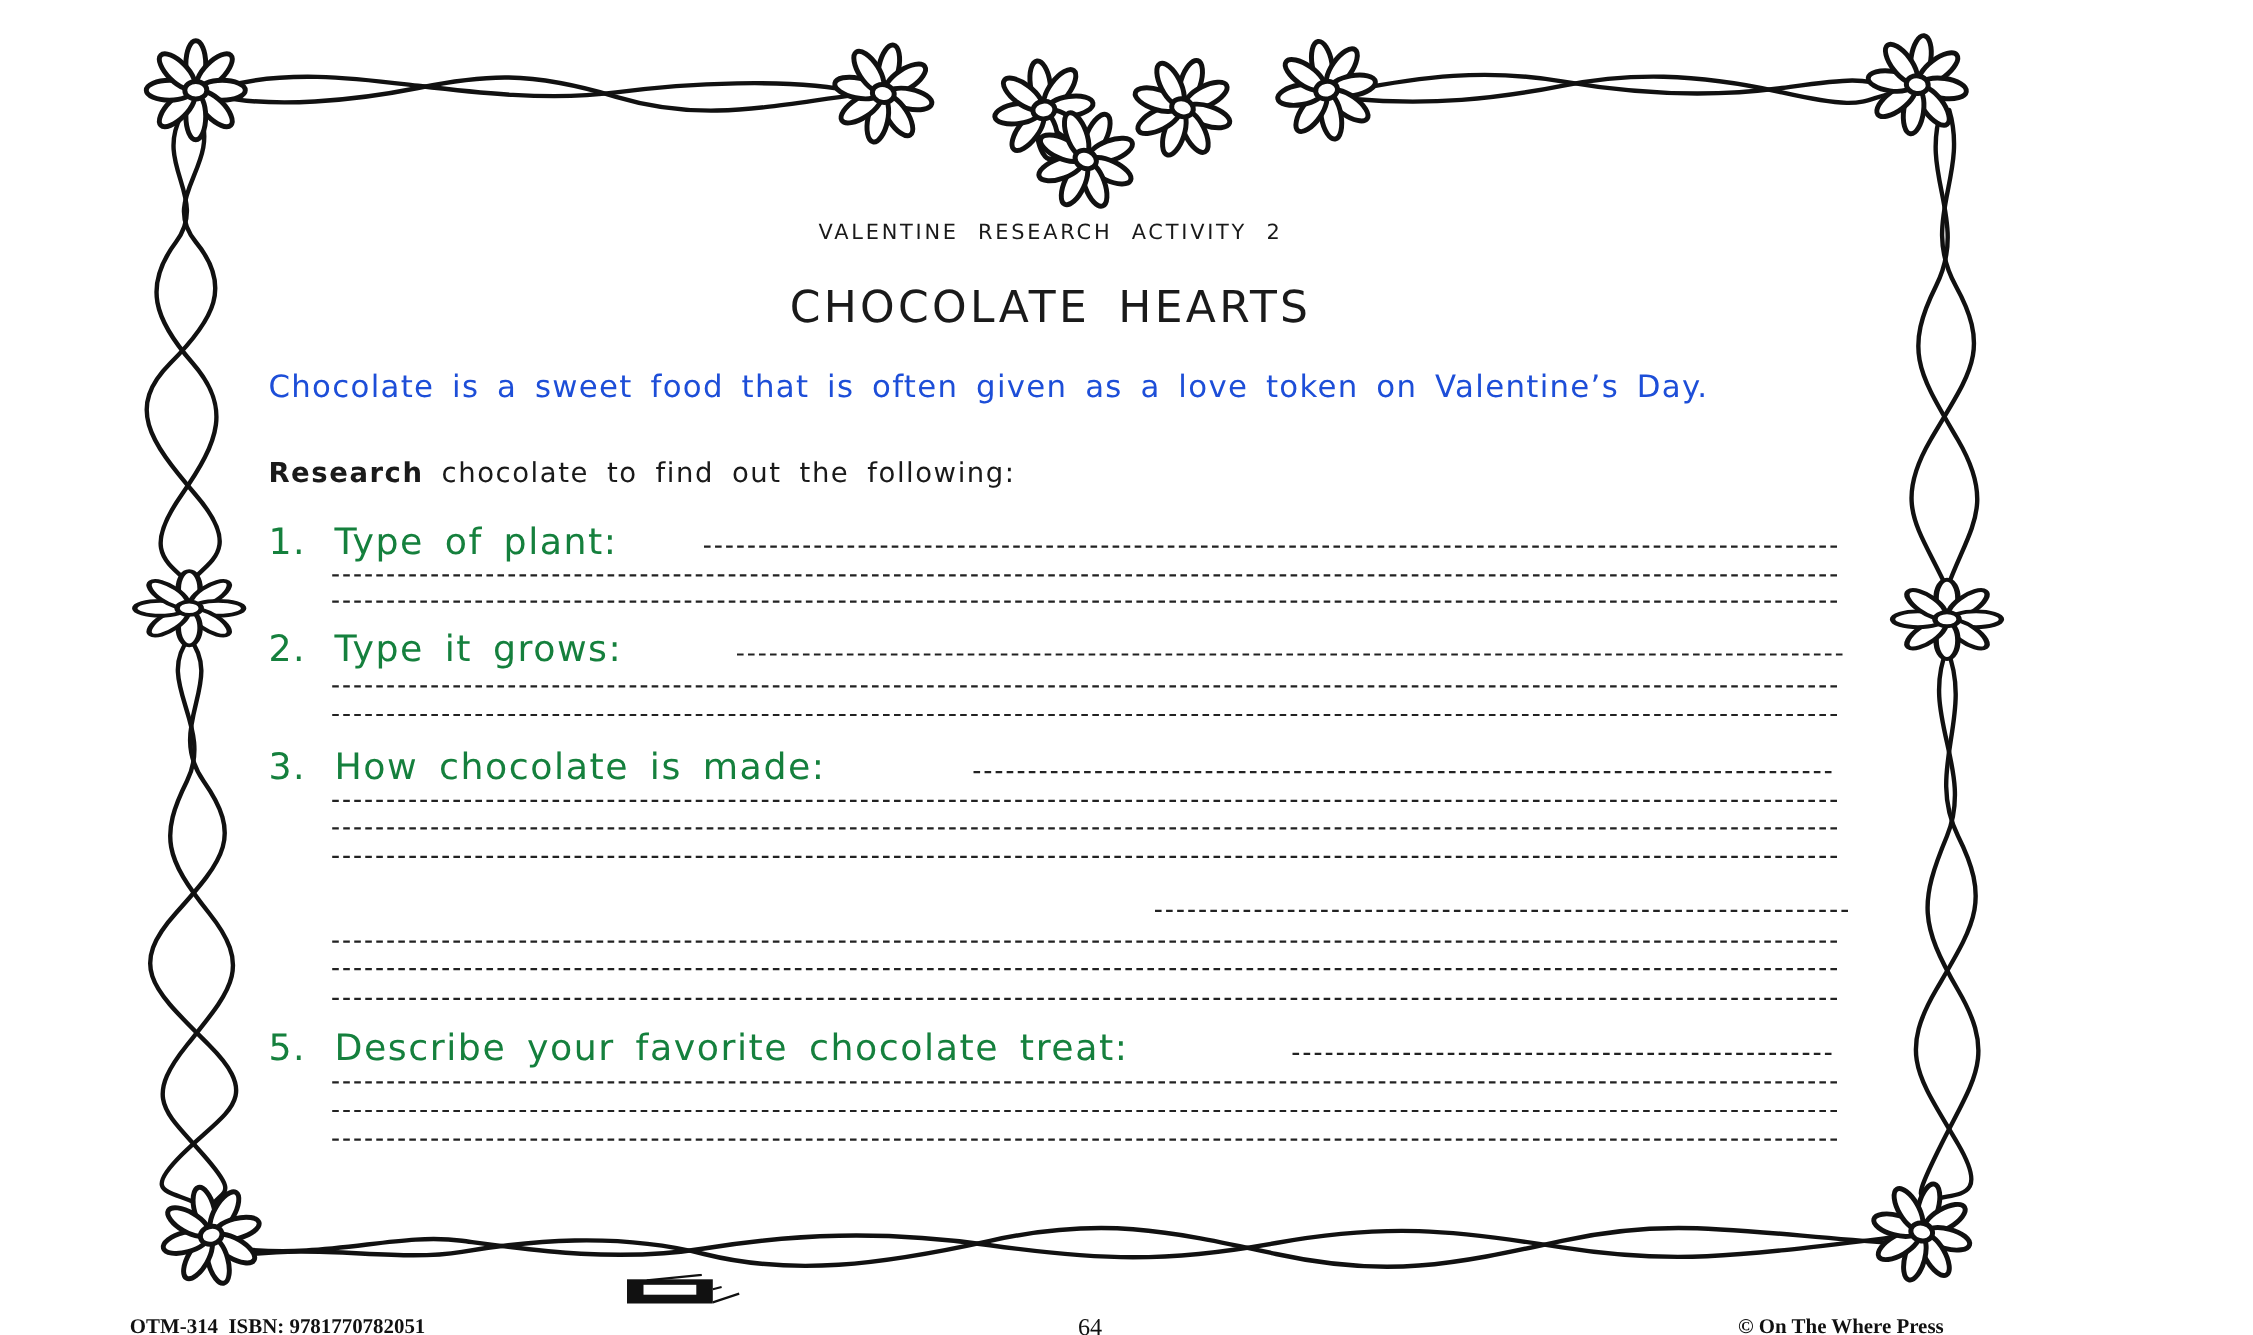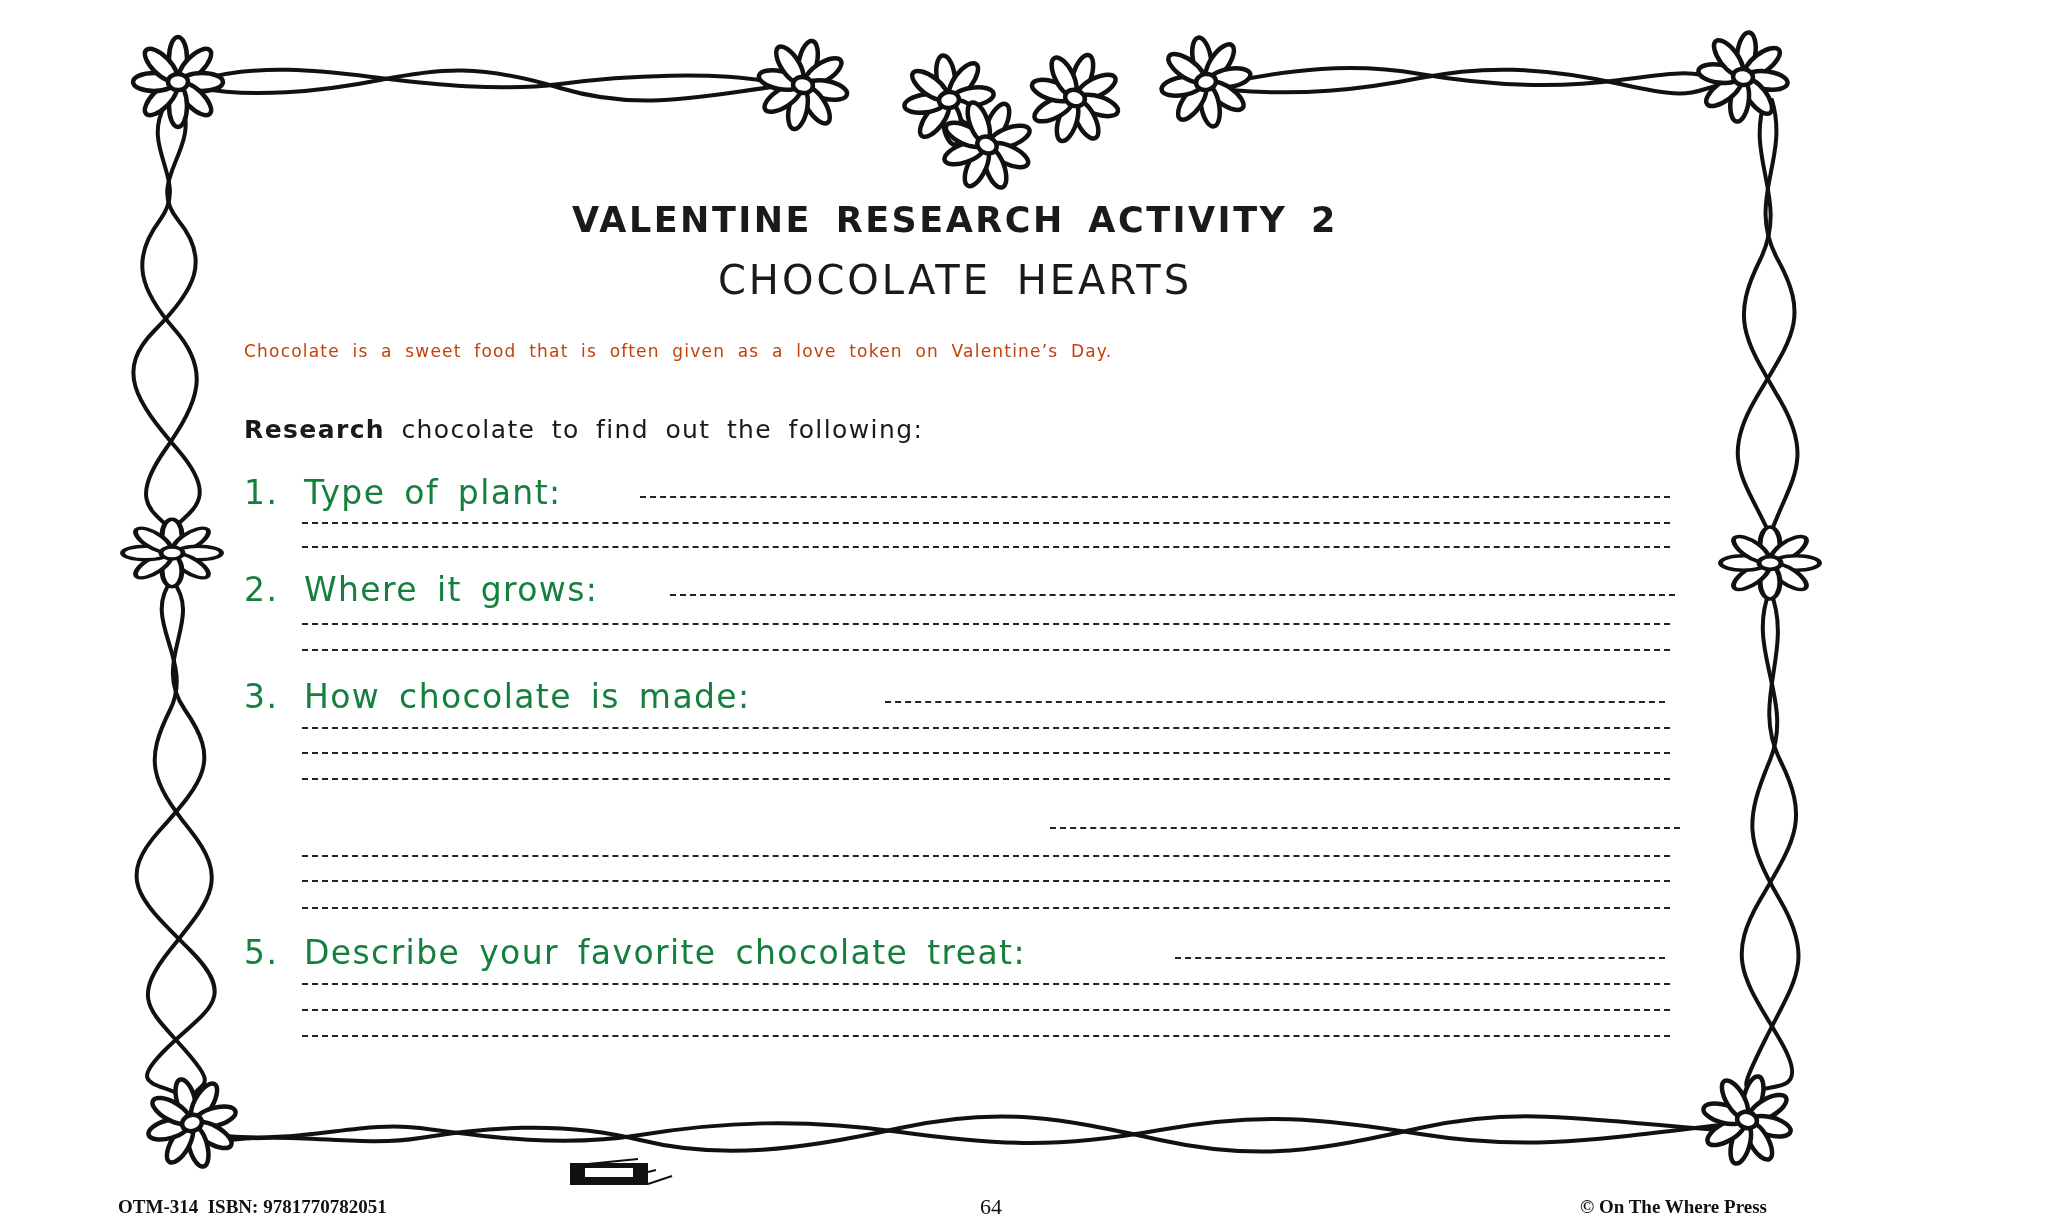--- a/index.html
+++ b/index.html
@@ -3,29 +3,29 @@
 <meta charset="utf-8">
 <style>
   html, body { margin: 0; padding: 0; background: #ffffff; }
   body { width: 2048px; height: 1214px; position: relative; overflow: hidden; color: #111; }
   .page { position: absolute; left: 0; top: 0; width: 2048px; height: 1214px; background: #fff; }
   svg.border { position: absolute; left: 0; top: 0; width: 2048px; height: 1214px; }
   .sans { font-family: "DejaVu Sans", sans-serif; }
   .serif { font-family: "Liberation Serif", serif; margin-top: 36px; }
   .title1 {
     position: absolute; left: 549px; width: 812px; top: 200px; text-align: center;
-    font-size: 35px; letter-spacing: 2.5px; word-spacing: 9px; font-weight: bold; color: #1a1a1a;
+    font-size: 19px; letter-spacing: 2.5px; word-spacing: 9px; font-weight: normal; color: #1a1a1a;
   }
   .title2 {
     position: absolute; left: 660px; width: 590px; top: 257px; text-align: center;
     font-size: 40px; letter-spacing: 3px; word-spacing: 10px; color: #1a1a1a;
   }
   .intro {
     position: absolute; left: 244px; top: 339px; width: 1400px;
-    font-size: 17px; line-height: 25px; letter-spacing: 1.2px; word-spacing: 6px; color: #c2410c;
+    font-size: 28px; line-height: 25px; letter-spacing: 1.2px; word-spacing: 6px; color: #1d4ed8;
   }
   .research {
     position: absolute; left: 244px; top: 415px; width: 1400px;
     font-size: 25px; letter-spacing: 1.4px; word-spacing: 7px; color: #1a1a1a;
   }
   .research b { font-weight: bold; }
   .q { position: absolute; left: 244px; font-size: 33px; letter-spacing: 1.4px; word-spacing: 7px; color: #15803d; white-space: nowrap; }
   .q .num { display: inline-block; width: 60px; }
   .rule {
     position: absolute; height: 0; border-top: 2.4px dashed #222;
@@ -102,21 +102,21 @@
   </div>
 
   <div class="q sans" style="top:473px">
     <span class="num">1.</span><span>Type of plant:</span>
   </div>
   <div class="rule" style="left:640px; width:1030px; top:496px"></div>
   <div class="rule" style="left:302px; width:1368px; top:522px"></div>
   <div class="rule" style="left:302px; width:1368px; top:546px"></div>
 
   <div class="q sans" style="top:570px">
-    <span class="num">2.</span><span>Where it grows:</span>
+    <span class="num">2.</span><span>Type it grows:</span>
   </div>
   <div class="rule" style="left:670px; width:1005px; top:594px"></div>
   <div class="rule" style="left:302px; width:1368px; top:623px"></div>
   <div class="rule" style="left:302px; width:1368px; top:649px"></div>
 
   <div class="q sans" style="top:677px">
     <span class="num">3.</span><span>How chocolate is made:</span>
   </div>
   <div class="rule" style="left:885px; width:780px; top:701px"></div>
   <div class="rule" style="left:302px; width:1368px; top:727px"></div>

